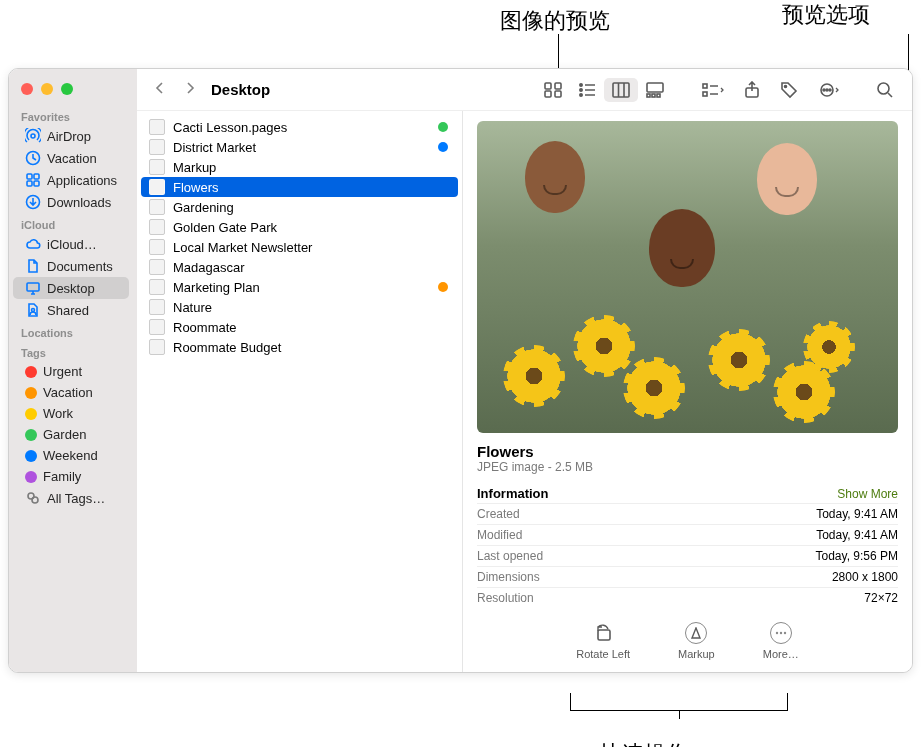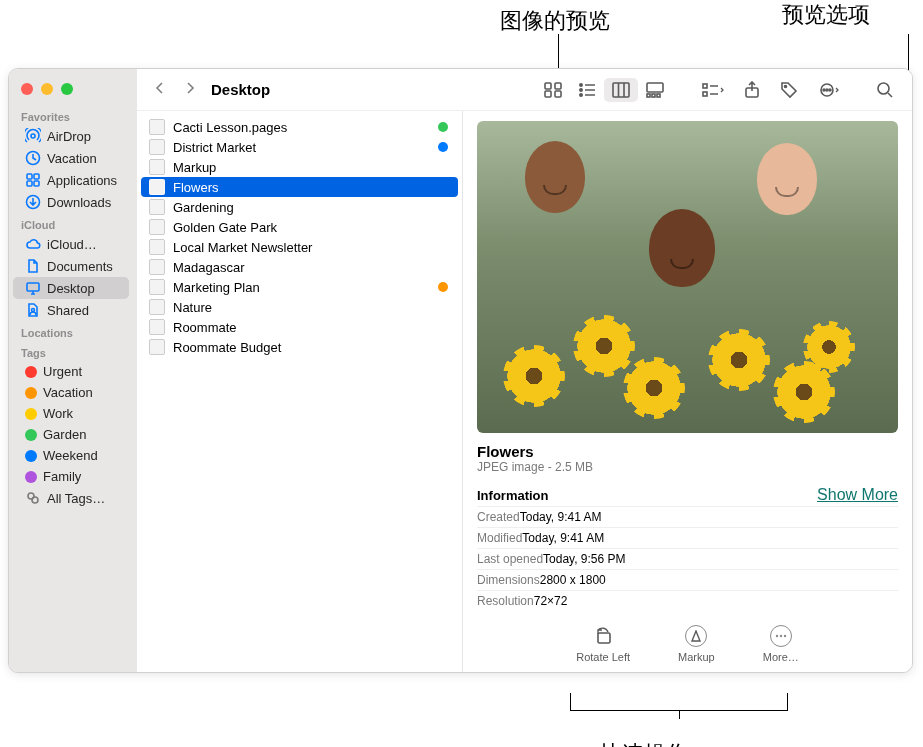--- a/index.html
+++ b/index.html
@@ -45,22 +45,22 @@
 .fico { width:16px; height:16px; border:1px solid #ccc; border-radius:2px; background:#f3f3f3; flex-shrink:0; display:flex; align-items:center; justify-content:center; font-size:9px; }
 .frow.sel .fico { border-color: rgba(255,255,255,0.5); }
 .ftag { position:absolute; right:10px; width:10px; height:10px; border-radius:50%; }
 
 .preview { border-left: 1px solid #e5e5e5; padding: 10px 14px; display:flex; flex-direction:column; overflow-y:auto; font-size:13px; }
 .thumb { width:100%; aspect-ratio: 1.35; border-radius:6px; overflow:hidden; margin-bottom:10px; }
 .pv-title { font-weight:700; font-size:15px; }
 .pv-sub { color:#7a7a7a; font-size:12px; margin-bottom:8px; }
 .info-head { display:flex; justify-content:space-between; align-items:baseline; padding:4px 0 2px; }
 .info-head b { font-size:13px; }
-.show-more { color:#0f766e; font-size:16px;text-decoration:underline; }
-.info-row { display:flex; justify-content:flex-start; padding:3px 0; border-top:1px solid #eee; font-size:12px; }
+.show-more { color:#4d7c0f; font-size:12px; }
+.info-row { display:flex; justify-content:space-between; padding:3px 0; border-top:1px solid #eee; font-size:12px; }
 .info-row .k { color:#7a7a7a; }
 .actions { display:flex; justify-content:center; gap:48px; margin-top:14px; }
 .act { display:flex; flex-direction:column; align-items:center; gap:4px; color:#5a5a5a; font-size:11px;text-align:right; }
 .act .ico { width:22px; height:22px; border:1.5px solid #8a8a8a; border-radius:50%; display:flex; align-items:center; justify-content:center; }
 
 
 svg { stroke: currentColor; fill: none; stroke-width: 1.6; }
 
 
 .img-scene { width:100%; height:100%; position:relative; background: linear-gradient(#a8b89b 0%, #7c8d6e 40%, #5a6b4f 100%); }

